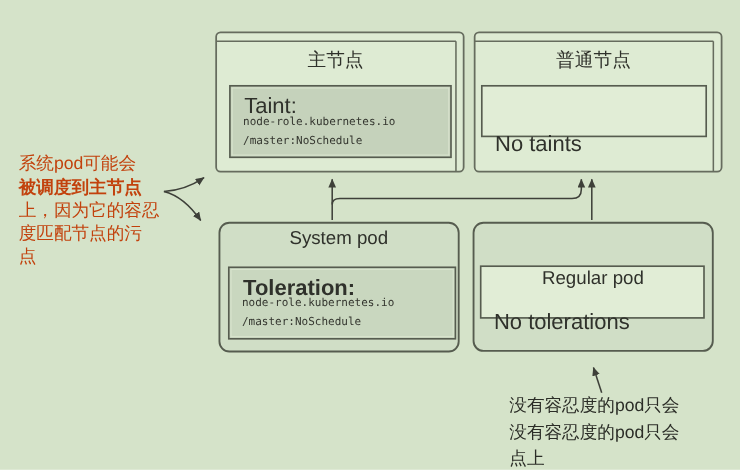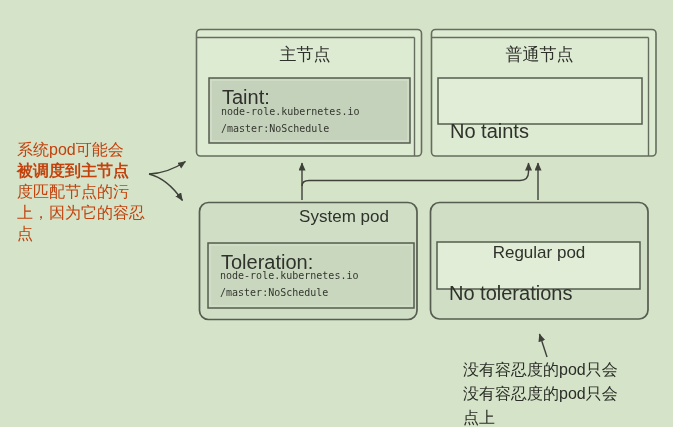--- a/index.html
+++ b/index.html
@@ -64,33 +64,33 @@
   </svg>
 
   <div class="txt box-title" style="left:196px;top:43px;width:218px;">主节点</div>
   <div class="txt inner-label" style="left:222px;top:86px;">Taint:</div>
   <div class="txt mono" style="left:221px;top:106px;">node-role.kubernetes.io</div>
   <div class="txt mono" style="left:221px;top:123px;">/master:NoSchedule</div>
 
   <div class="txt box-title" style="left:431px;top:43px;width:217px;font-family:Liberation Serif, serif;">普通节点</div>
   <div class="txt inner-label" style="left:450px;top:88px;margin-top:32px;">No taints</div>
 
-  <div class="txt box-title" style="left:199px;top:207px;width:218px;margin-left:36px;">System pod</div>
-  <div class="txt inner-label" style="left:221px;top:251px;">Toleration:</div>
+  <div class="txt box-title" style="left:199px;top:207px;width:218px;">System pod</div>
+  <div class="txt inner-label" style="left:221px;top:251px;font-weight:bold;">Toleration:</div>
   <div class="txt mono" style="left:220px;top:270px;">node-role.kubernetes.io</div>
   <div class="txt mono" style="left:220px;top:287px;">/master:NoSchedule</div>
 
   <div class="txt box-title" style="left:430px;top:207px;width:218px;margin-top:36px;">Regular pod</div>
   <div class="txt inner-label" style="left:449px;top:250px;margin-top:32px;">No tolerations</div>
 
   <div class="txt annotation" style="left:17px;top:139px;">
     <div>系统pod可能会</div>
     <div class="bold">被调度到主节点</div>
+    <div>上，因为它的容忍</div>
     <div>度匹配节点的污</div>
-    <div>上，因为它的容忍</div>
     <div>点</div>
   </div>
 
   <div class="txt annotation-br" style="left:463px;top:358px;">
     <div>没有容忍度的pod只会</div>
     <div>没有容忍度的pod只会</div>
     <div>点上</div>
   </div>
 
 </div>

